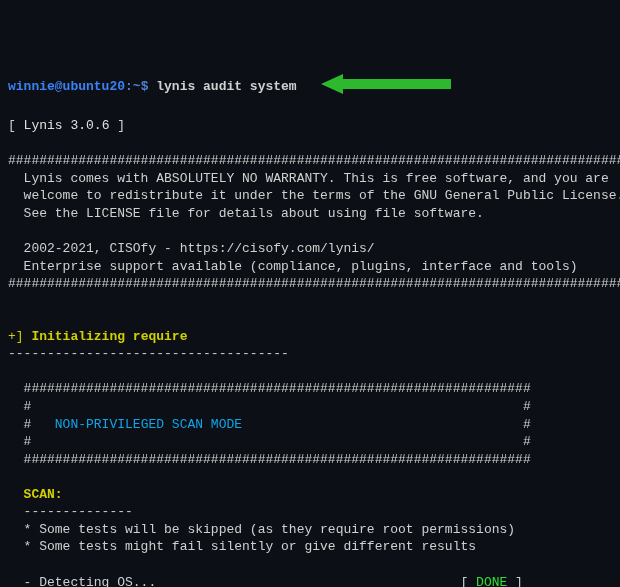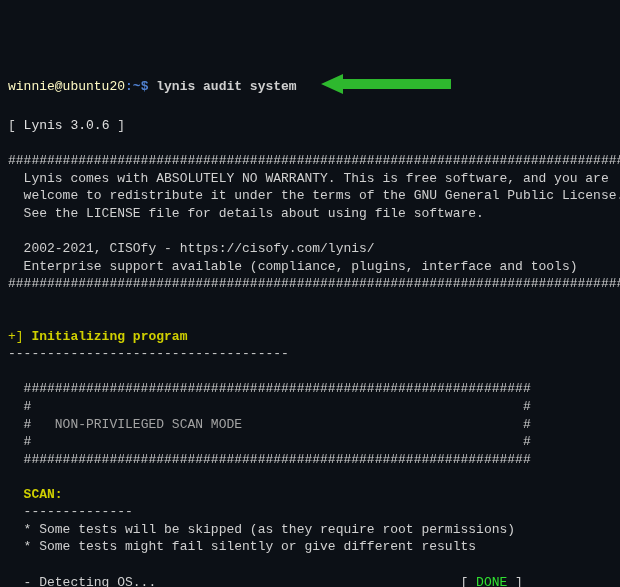--- a/index.html
+++ b/index.html
@@ -12,26 +12,26 @@
       color: #d0d0d0;
       font-family: 'Courier New', monospace;
       font-size: 13px;
       line-height: 1.35;
       padding: 4px 8px;
       width: 620px;
       height: 587px;
       overflow: hidden;
       white-space: pre;
     }
-    .prompt-user { color: #fef9c3; font-weight: normal; }
+    .prompt-user { color: #3b82f6; font-weight: bold; }
     .prompt-path { color: #5080d0; font-weight: bold; }
     .command { color: #d0d0d0; font-weight: bold; }
     .yellow { color: #d0d000; }
     .yellow-bold { color: #d0d000; font-weight: bold; }
-    .magenta { color: #a3a3a3; }
+    .magenta { color: #0ea5e9; }
     .green { color: #30e030; }
     .white { color: #e0e0e0; }
     .arrow-wrap {
       display: inline-block;
       vertical-align: middle;
       margin-left: 24px;
     }
     .arrow {
       width: 130px;
       height: 20px;
@@ -52,21 +52,21 @@
 <span>################################################################################</span>
 <span>  Lynis comes with ABSOLUTELY NO WARRANTY. This is free software, and you are</span>
 <span>  welcome to redistribute it under the terms of the GNU General Public License.</span>
 <span>  See the LICENSE file for details about using file software.</span>
 
 <span>  2002-2021, CISOfy - https://cisofy.com/lynis/</span>
 <span>  Enterprise support available (compliance, plugins, interface and tools)</span>
 <span>################################################################################</span>
 
 
-<span><span class="yellow">+]</span><span class="yellow-bold"> Initializing program</span></span>
+<span><span class="yellow">+]</span><span class="yellow-bold"> Initializing require</span></span>
 <span>------------------------------------</span>
 
 <span>  #################################################################</span>
 <span><span>  #</span><span>                                                               #</span></span>
 <span><span>  #   </span><span class="magenta">NON-PRIVILEGED SCAN MODE</span><span>                                    #</span></span>
 <span><span>  #</span><span>                                                               #</span></span>
 <span>  #################################################################</span>
 
 <span class="yellow-bold">  SCAN:</span>
 <span>  --------------</span>

